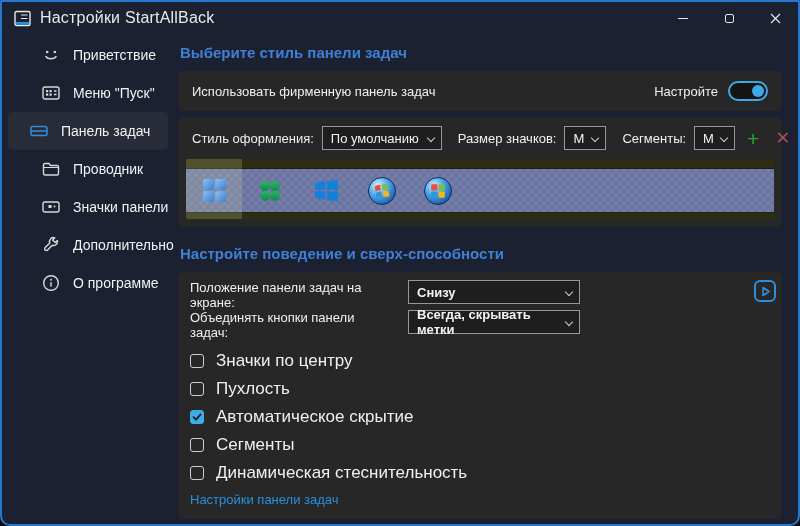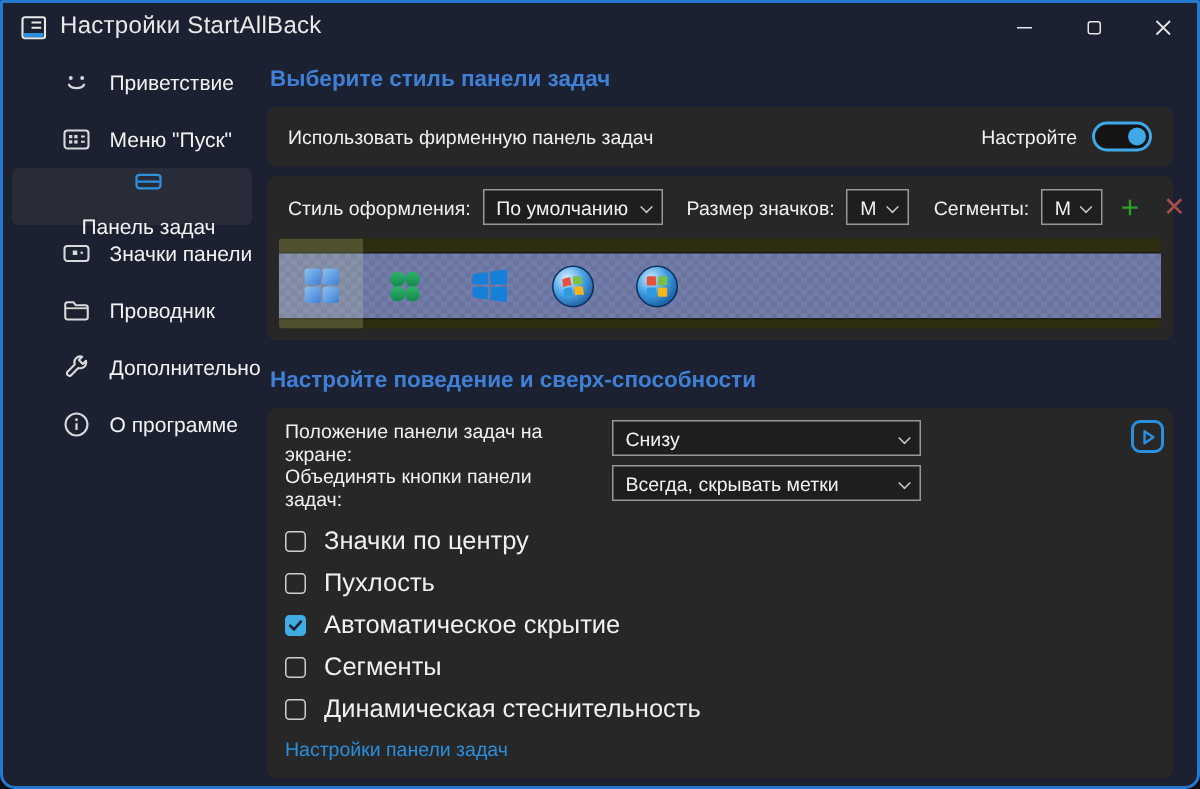--- a/index.html
+++ b/index.html
@@ -17,21 +17,21 @@
   .win-controls{ margin-left:auto; display:flex; height:32px; }
   .win-btn{ width:46px; height:32px; display:flex; align-items:center; justify-content:center; cursor:default; }
   .glyph-min{ display:block; width:10px; height:0; border-top:1px solid #e8e8e8; }
   .glyph-max{ display:block; width:9px; height:9px; border:1px solid #e8e8e8; border-radius:2px; }
   .glyph-close{ width:11px; height:11px; }
   
   .body-row{ display:flex; height:calc(100% - 32px); }
   .sidebar{ width:172px; flex:0 0 aupx; flex-shrink:0; padding-top:2px; }
   .side-item{ height:38px; display:flex; align-items:center; gap:13px; padding-left:40px; font-size:14px; color:#f2f2f2; cursor:default; }
   .side-item .sicon{ width:18px; height:18px; color:#d9d9d9; display:flex; }
-  .side-item.selected{ background:#282c38; border-radius:4px; margin:0 6px; padding-left:22px;flex-direction:column; }
+  .side-item.selected{ background:#282c38; border-radius:4px; margin:0 6px; padding-left:22px; }
   .side-item.selected .sicon{ color:#2e90dd; }
   .content{ flex:1; padding:6px 16px 0 4px; min-width:0; }
   .section-h{ font-size:15px; font-weight:600; color:#3f80d6; margin:4px 0 10px 2px; }
   .card{ background:#272727; border-radius:6px; margin-bottom:6px; }
   
   .card-toggle{ height:40px; display:flex; align-items:center; padding:0 14px; }
   .card-toggle .lbl{ flex:1; font-size:13px; }
   .toggle-label{ font-size:13px; margin-right:10px; }
   .toggle{ position:relative; width:40px; height:20px; border:2px solid #3fa9e8; border-radius:11px; background:#141414; }
   .toggle .knob{ position:absolute; top:2px; right:2px; width:12px; height:12px; border-radius:50%; background:#3fa9e8; }
@@ -51,21 +51,21 @@
   .tb-strip{ position:absolute; left:0; right:0; top:10px; height:43px;
     background-image:conic-gradient(#737da9 90deg, #6a749e 90deg 180deg, #737da9 180deg 270deg, #6a749e 270deg);
     background-size:8px 8px; box-shadow:0 -1px 0 rgba(15,15,25,.55), 0 1px 0 rgba(15,15,25,.45); }
   .tb-icons{ position:absolute; left:0; top:10px; height:43px; display:flex; }
   .tb-slot{ width:56px; height:43px; display:flex; align-items:center; justify-content:center; }
   .sel-col{ position:absolute; left:0; top:0; bottom:0; width:56px; background:rgba(214,224,170,.20); }
   
   .card-behavior{ position:relative; padding:8px 12px 4px 12px; }
   .b-row{ display:flex; align-items:flex-start; height:28px; margin-bottom:2px; font-size:13px;gap:44px; }
   .b-row .blabel{ flex:0 0 174px; }
-  .sel-wide{ width:206px; }
+  .sel-wide{ width:172px;font-weight:bold; }
   .play-btn{ position:absolute; top:8px; right:6px; width:22px; height:22px; border:2px solid #2a8fdc; border-radius:6px; display:flex; align-items:center; justify-content:center; }
   .checks{ margin-top:9px; }
   .chk-row{ display:flex; align-items:center; gap:12px; height:28px; font-size:17px; }
   .checkbox{ width:14px; height:14px; border:1px solid #cfcfcf; border-radius:3px; background:transparent; display:flex; align-items:center; justify-content:center; }
   .checkbox svg{ display:none; }
   .checkbox.checked{ background:#41ace4; border-color:#41ace4; }
   .checkbox.checked svg{ display:block; }
   .settings-link{ display:inline-block; color:#2a8fdc; font-size:13px; margin:5px 0 8px 0; text-decoration:none; }
 </style>
 </head>
@@ -132,36 +132,36 @@
               <rect x="1" y="4.5" width="16" height="9" rx="2" fill="none" stroke="currentColor" stroke-width="1.5"></rect>
               <line x1="1.5" y1="9" x2="16.5" y2="9" stroke="currentColor" stroke-width="1.5"></line>
             </svg>
         </span>
         <span>Панель задач</span>
       </div>
 
       <div class="side-item">
         <span class="sicon">
           <svg viewBox="0 0 18 18" width="18" height="18">
+              <path d="M1.5 6.5 V5 a1.5 1.5 0 0 1 1.5 -1.5 h4 l1.5 2 h6.5 a1.5 1.5 0 0 1 1.5 1.5 v6.5 a1.5 1.5 0 0 1 -1.5 1.5 h-12 a1.5 1.5 0 0 1 -1.5 -1.5 z" fill="none" stroke="currentColor" stroke-width="1.4"></path>
+              <line x1="1.5" y1="7.5" x2="16.5" y2="7.5" stroke="currentColor" stroke-width="1.2"></line>
+            </svg>
+        </span>
+        <span>Проводник</span>
+      </div>
+
+      <div class="side-item">
+        <span class="sicon">
+          <svg viewBox="0 0 18 18" width="18" height="18">
               <rect x="1" y="4" width="16" height="10" rx="2" fill="none" stroke="currentColor" stroke-width="1.4"></rect>
               <rect x="6.5" y="7" width="3" height="3" fill="currentColor"></rect>
               <circle cx="12.5" cy="8.5" r="0.9" fill="currentColor"></circle>
             </svg>
         </span>
         <span>Значки панели</span>
-      </div>
-
-      <div class="side-item">
-        <span class="sicon">
-          <svg viewBox="0 0 18 18" width="18" height="18">
-              <path d="M1.5 6.5 V5 a1.5 1.5 0 0 1 1.5 -1.5 h4 l1.5 2 h6.5 a1.5 1.5 0 0 1 1.5 1.5 v6.5 a1.5 1.5 0 0 1 -1.5 1.5 h-12 a1.5 1.5 0 0 1 -1.5 -1.5 z" fill="none" stroke="currentColor" stroke-width="1.4"></path>
-              <line x1="1.5" y1="7.5" x2="16.5" y2="7.5" stroke="currentColor" stroke-width="1.2"></line>
-            </svg>
-        </span>
-        <span>Проводник</span>
       </div>
 
       <div class="side-item">
         <span class="sicon">
           <svg viewBox="0 0 18 18" width="18" height="18">
               <path d="M15.5 5.5 a4 4 0 0 1 -5.3 3.8 L5.6 14 a1.7 1.7 0 1 1 -2.4 -2.4 L7.8 7 a4 4 0 0 1 5 -5.2 L10.6 4 l2.6 2.6 2.1 -2.1 c.1.3.2.6.2 1z" fill="none" stroke="currentColor" stroke-width="1.4" stroke-linejoin="round"></path>
             </svg>
         </span>
         <span>Дополнительно</span>
       </div>

